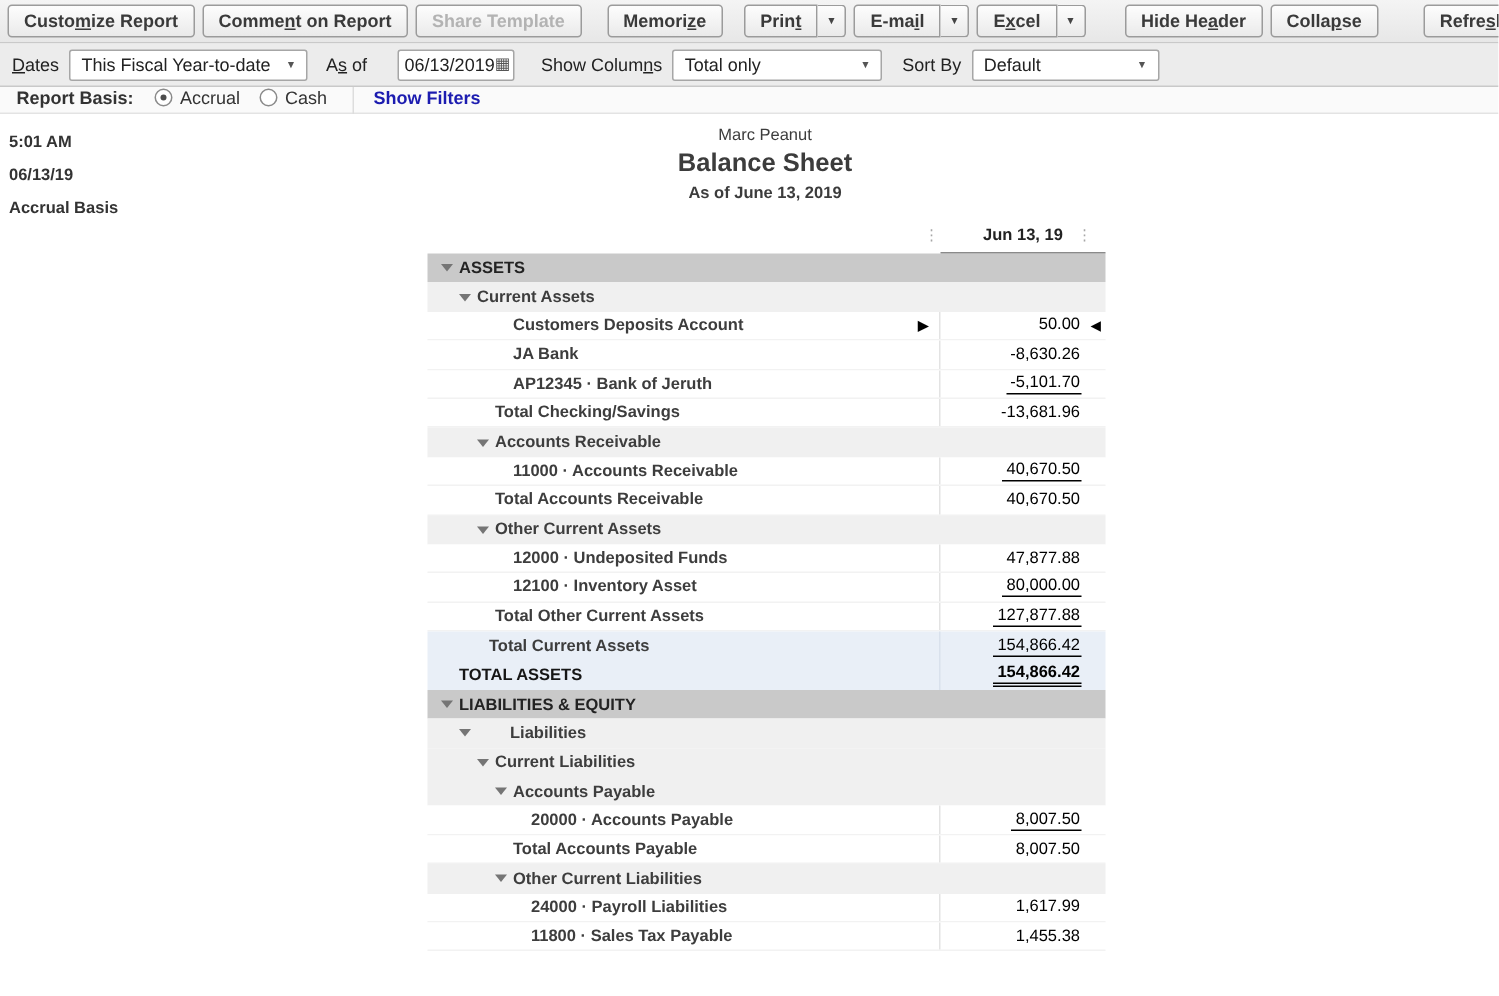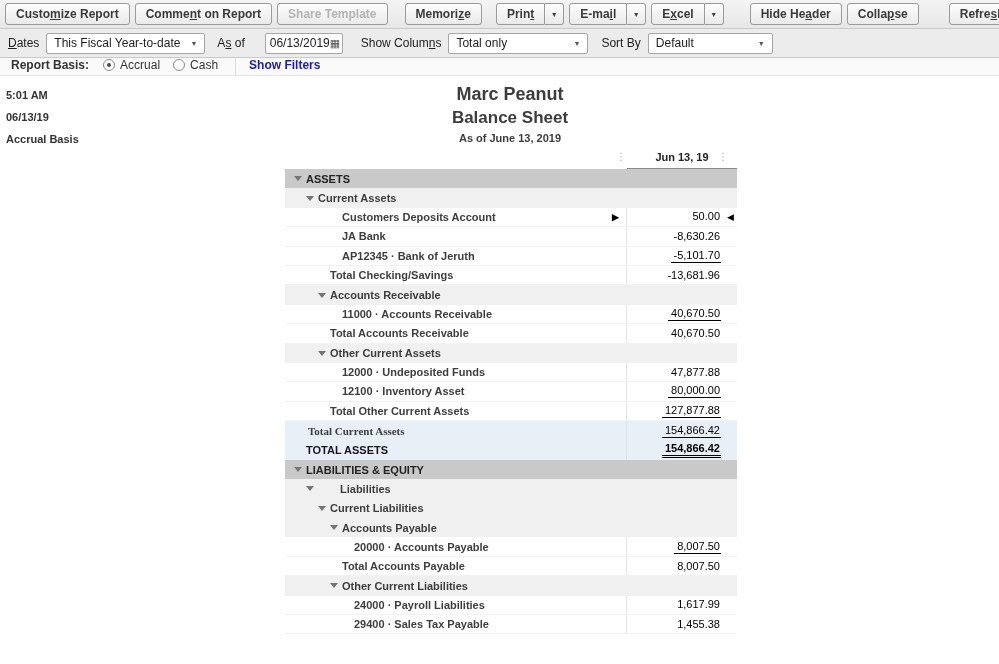--- a/index.html
+++ b/index.html
@@ -50,21 +50,21 @@
   .radio.sel::after{content:"";position:absolute;left:3px;top:3px;width:4px;height:4px;
     border-radius:50%;background:#4d4d4d;}
   .vsep{width:1px;height:29px;background:#ddd;margin:0 13px 0 4px;}
   .showfilters{color:var(--link-blue,#1c1cb0);font-weight:bold;}
 
   
   .report{position:relative;height:575px;background:#fff;overflow:hidden;}
   .meta{position:absolute;left:6px;top:8px;font-size:11px;font-weight:bold;color:#333;
     line-height:22px;}
   .rheader{position:absolute;left:21px;top:8px;width:978px;text-align:center;color:#3c3c3c;}
-  .rh-company{font-size:18px;font-weight:bold;}
+  .rh-company{font-size:11px;font-weight:normal;}
   .rh-title{font-size:17px;font-weight:bold;margin-top:3px;}
   .rh-subtitle{font-size:11px;font-weight:bold;margin-top:4px;}
 
   
   .rtable{position:absolute;left:285px;top:73px;width:452px;}
   .thead{height:20px;position:relative;}
   .colhead{position:absolute;left:342px;width:110px;height:20px;line-height:17px;
     text-align:center;font-weight:bold;font-size:11px;color:#222;
     border-bottom:1px solid #8a8a8a;}
   .handle{position:absolute;top:2px;font-size:10px;color:#a6a6a6;letter-spacing:-1px;}
@@ -272,21 +272,21 @@
           </div>
           <div class="row white tot">
             <div class="namecell" style="padding-left: 45px;">
               <span>Total Other Current Assets</span>
             </div>
             <div class="valcell">
               <span class="num u1">127,877.88</span>
             </div>
           </div>
           <div class="row hi tot">
-            <div class="namecell" style="padding-left: 23px; font-family: Liberation Serif, serif;">
+            <div class="namecell" style="padding-left: 41px;">
               <span>Total Current Assets</span>
             </div>
             <div class="valcell">
               <span class="num u1">154,866.42</span>
             </div>
           </div>
           <div class="row hi gt">
             <div class="namecell" style="padding-left: 21px;">
               <span>TOTAL ASSETS</span>
             </div>
@@ -348,21 +348,21 @@
           <div class="row white det">
             <div class="namecell" style="padding-left: 69px;">
               <span>24000 · Payroll Liabilities</span>
             </div>
             <div class="valcell">
               <span class="num">1,617.99</span>
             </div>
           </div>
           <div class="row white det">
             <div class="namecell" style="padding-left: 69px;">
-              <span>29400 · Sales Tax Payable</span>
+              <span>11800 · Sales Tax Payable</span>
             </div>
             <div class="valcell">
               <span class="num">1,455.38</span>
             </div>
           </div>
         </div>
     </div>
   </div>
 </div>
 

